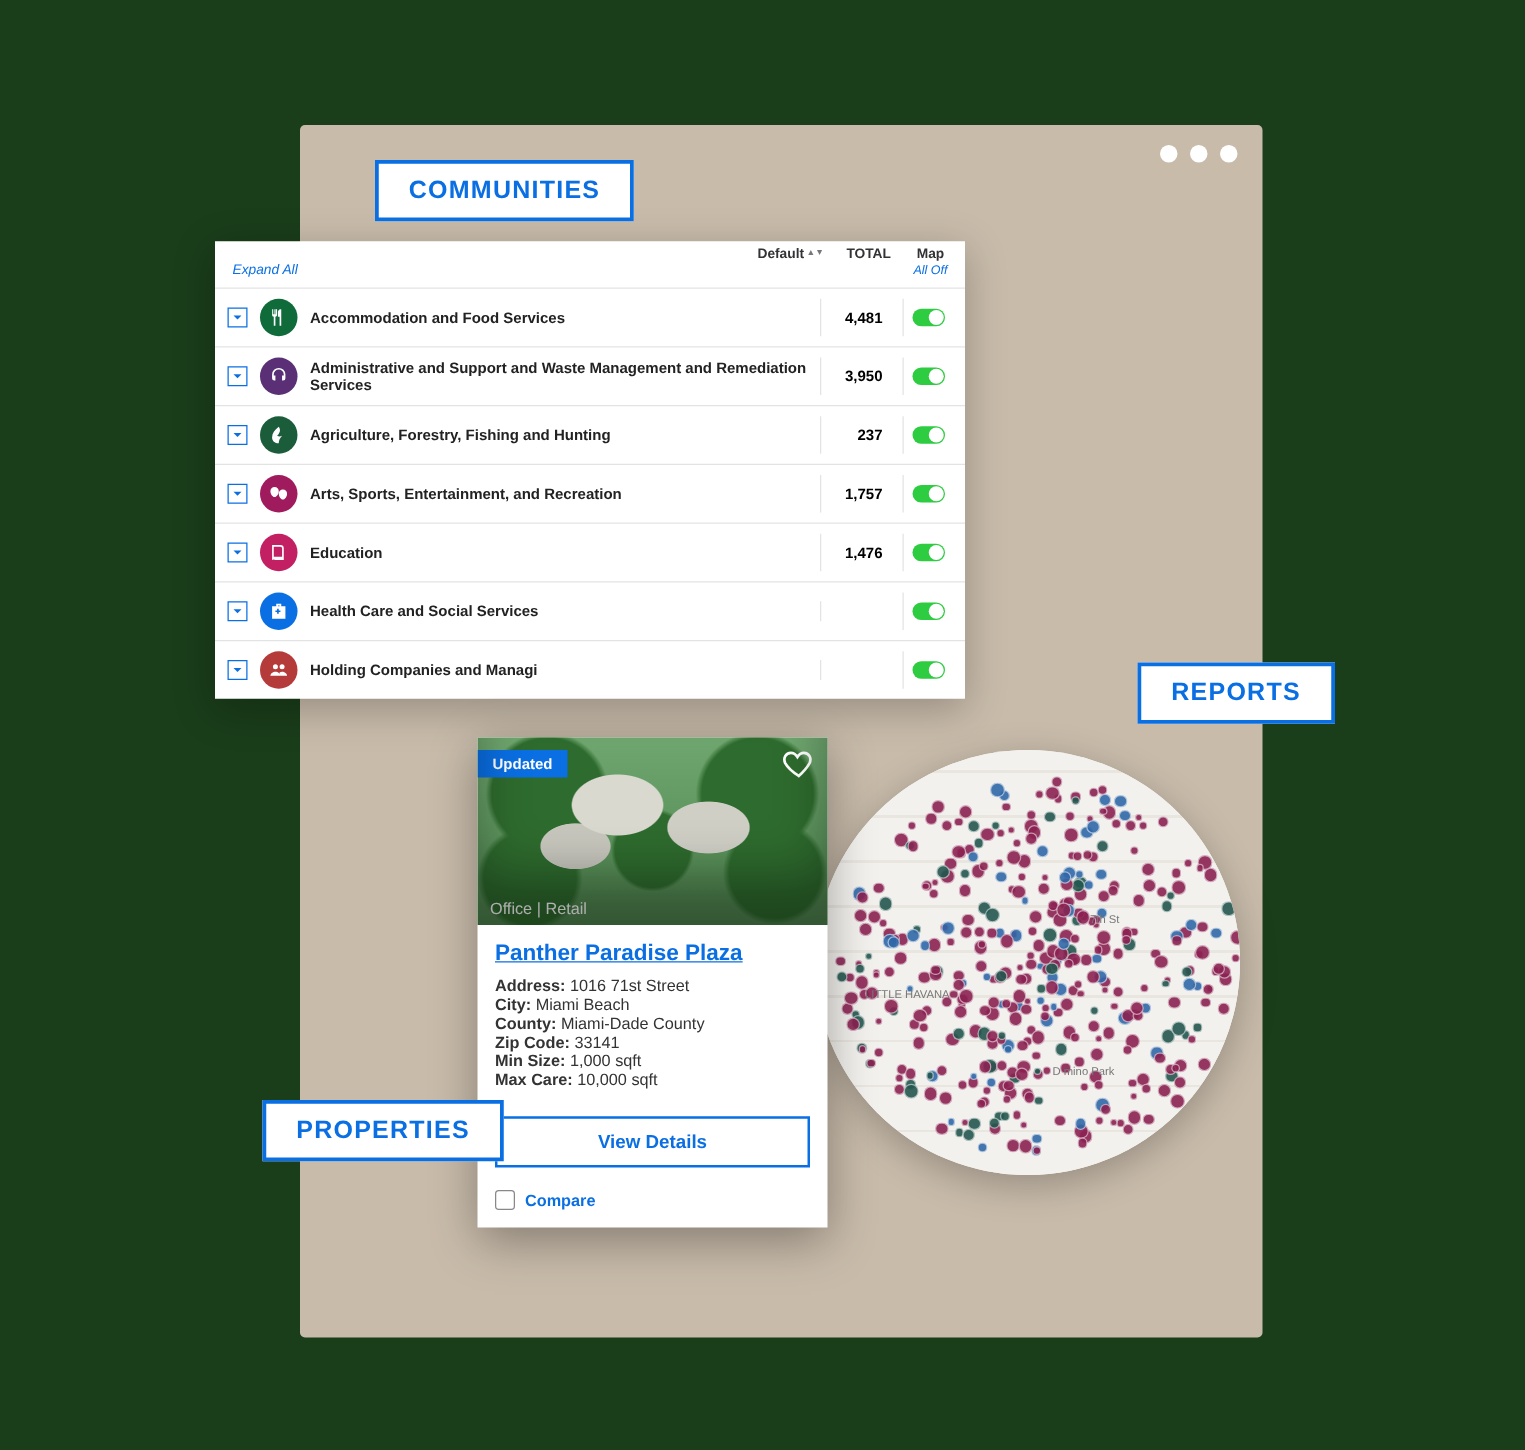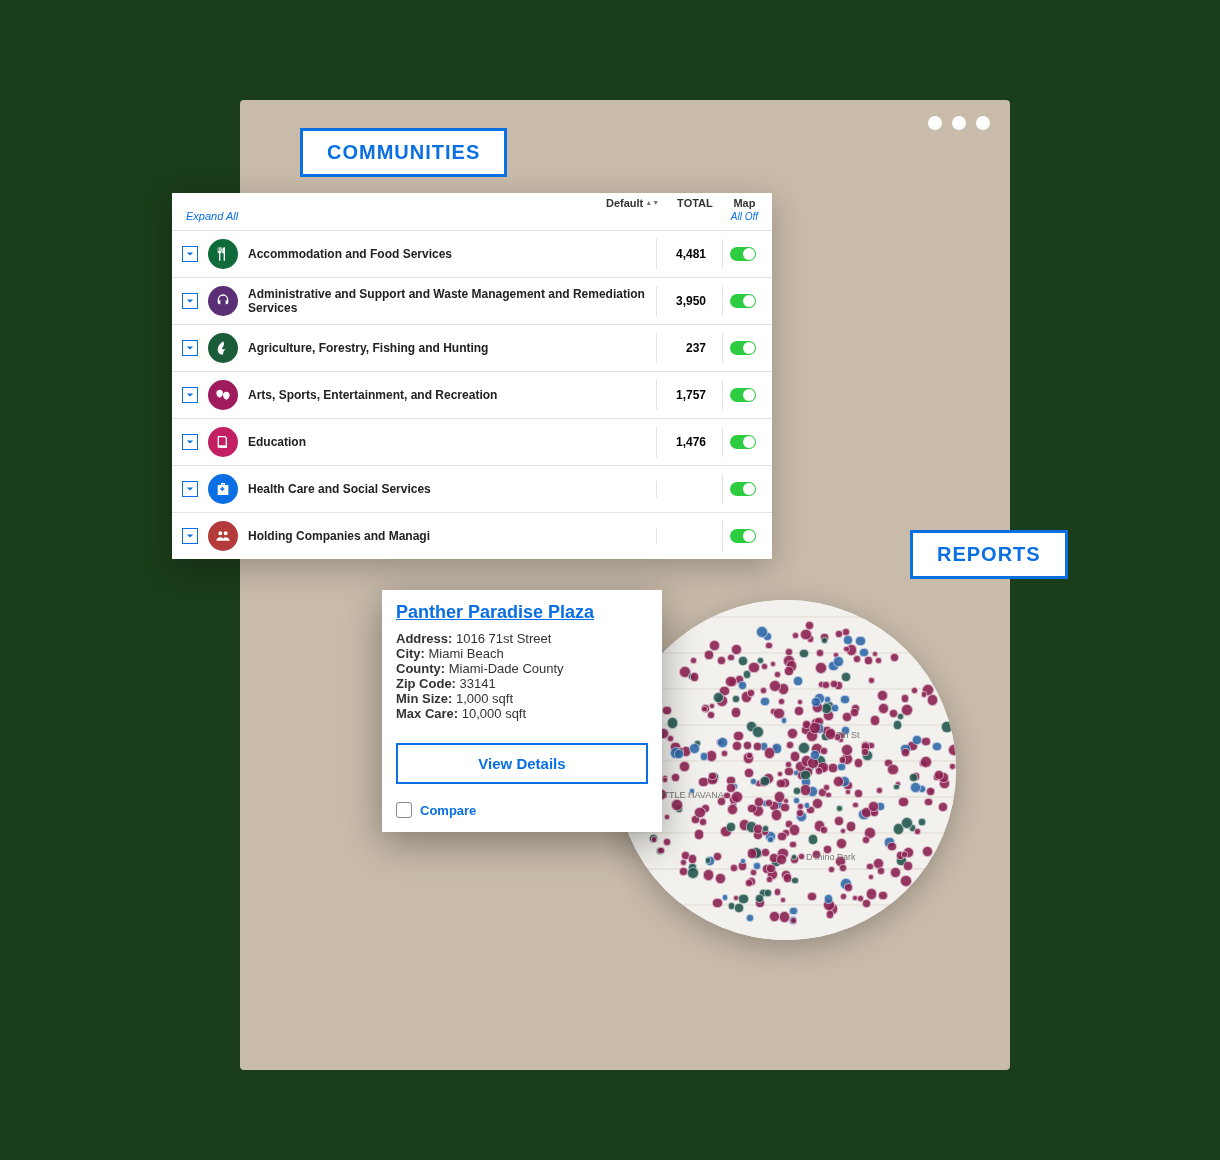--- a/index.html
+++ b/index.html
@@ -110,21 +110,21 @@
     position:relative; cursor:pointer;
   }
   .toggle::after{
     content:""; position:absolute; right:1px; top:1px;
     width:12px; height:12px; border-radius:50%; background:#fff;
   }
 
   
   .mapcircle {
     position:absolute;
-    left: 616px; top: 600px;
+    left: 652px; top: 600px;
     width: 340px; height: 340px;
     border-radius:50%;
     overflow:hidden;
     box-shadow: 0 8px 30px rgba(0,0,0,.25);
   }
   .mapbg {
     position:absolute; inset:0;
     background:
       repeating-linear-gradient(0deg, #f3f1ed 0 34px, #e9e6e0 34px 36px),
       repeating-linear-gradient(90deg, rgba(0,0,0,0) 0 34px, #e9e6e0 34px 36px),
@@ -777,34 +777,44 @@
     <div class="ind-name">Holding Companies and Managi</div>
     <div class="ind-total"></div>
     <div class="ind-toggle">
       <div class="toggle"></div>
     </div>
         </div>
       </div>
   </div>
 
   <div class="property">
+    <div class="prop-img">
+      <div class="prop-badge">Updated</div>
+      <div class="prop-heart">
+        <svg viewBox="0 0 24 24">
+            <path d="M12 21s-7.5-4.9-10-9.5C.3 8 2.4 4 6.2 4c2.1 0 3.7 1.2 4.8 3 1.1-1.8 2.7-3 4.8-3C19.6 4 21.7 8 20 11.5 17.5 16.1 12 21 12 21z"></path>
+          </svg>
+      </div>
+      <div class="prop-type">Office | Retail</div>
+    </div>
     <div class="prop-body">
       <div class="prop-title">Panther Paradise Plaza</div>
       <div id="prop-fields">
           <div class="prop-row"><b>Address:</b> <span>1016 71st Street</span></div>
           <div class="prop-row"><b>City:</b> <span>Miami Beach</span></div>
           <div class="prop-row"><b>County:</b> <span>Miami-Dade County</span></div>
           <div class="prop-row"><b>Zip Code:</b> <span>33141</span></div>
           <div class="prop-row"><b>Min Size:</b> <span>1,000 sqft</span></div>
           <div class="prop-row"><b>Max Care:</b> <span>10,000 sqft</span></div>
         </div>
     </div>
     <div class="view-btn">View Details</div>
     <label class="compare">
       <input type="checkbox" style="">
       <span>Compare</span>
     </label>
   </div>
 
   <div class="callout call-communities">COMMUNITIES</div>
+  <div class="callout call-properties">PROPERTIES</div>
   <div class="callout call-reports">REPORTS</div>
 
 </div>
 
 </body></html>

